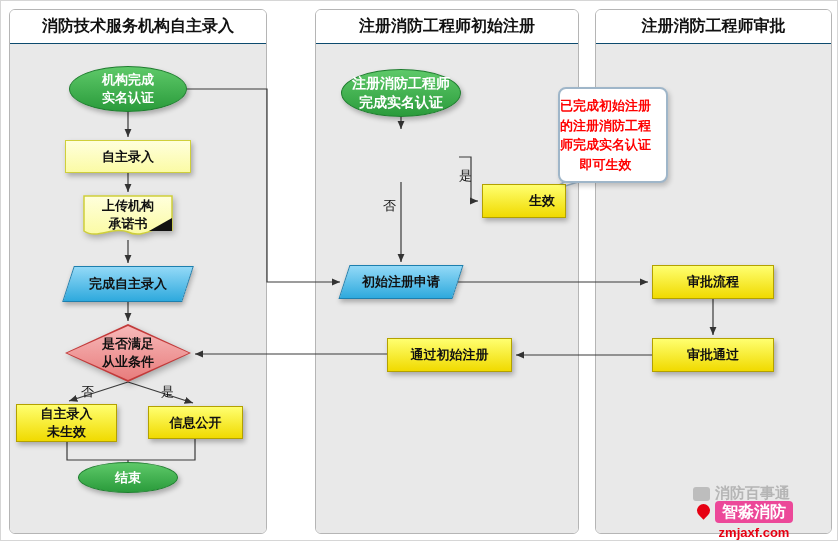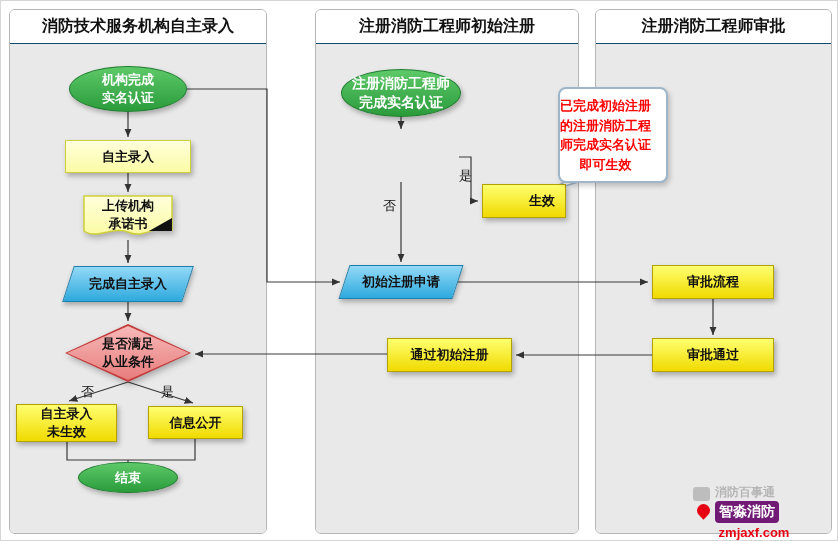--- a/index.html
+++ b/index.html
@@ -42,25 +42,25 @@
   .branch-label{position:absolute;font-size:13px;color:#111;font-weight:normal;}
 
   .callout{position:absolute;background:#fff;border:2px solid #9fb6c9;border-radius:8px;
            color:#ff0000;font-weight:bold;font-size:13px;line-height:1.5;
            display:flex;align-items:center;justify-content:flex-start;text-align:center;
            box-shadow:2px 3px 5px rgba(0,0,0,.2);}
   .callout-label{white-space:pre-line;}
 
   
   .wm-top-icon{position:absolute;left:692px;top:486px;width:17px;height:14px;background:#bdbdbd;border-radius:3px;}
-  .wm-top-text{position:absolute;left:714px;top:483px;color:#b5b5b5;font-size:12px;font-weight:bold;}
+  .wm-top-text{position:absolute;left:714px;top:483px;color:#b5b5b5;font-size:15px;font-weight:bold;}
   .wm-flame{position:absolute;left:696px;top:503px;width:13px;height:13px;background:#e60012;
             border-radius:0 50% 50% 50%;transform:rotate(-135deg);}
-  .wm-red-box{position:absolute;left:714px;top:500px;width:64px;height:22px;background:#701a75;border-radius:4px;
-              color:#fff;font-size:14px;font-weight:bold;display:flex;align-items:center;justify-content:center;}
+  .wm-red-box{position:absolute;left:714px;top:500px;width:78px;height:22px;background:#ec4899;border-radius:4px;
+              color:#fff;font-size:16px;font-weight:bold;display:flex;align-items:center;justify-content:center;}
   .wm-url{position:absolute;left:706px;top:524px;width:94px;text-align:center;color:#e60012;font-size:13px;font-weight:bold;}
 </style>
 </head>
 <body>
 
 <div id="stage">
 
   <div class="lane" style="left:8px;top:8px;width:258px;height:525px;">
     <div class="lane-header">消防技术服务机构自主录入</div>
     <div class="lane-body"></div>

